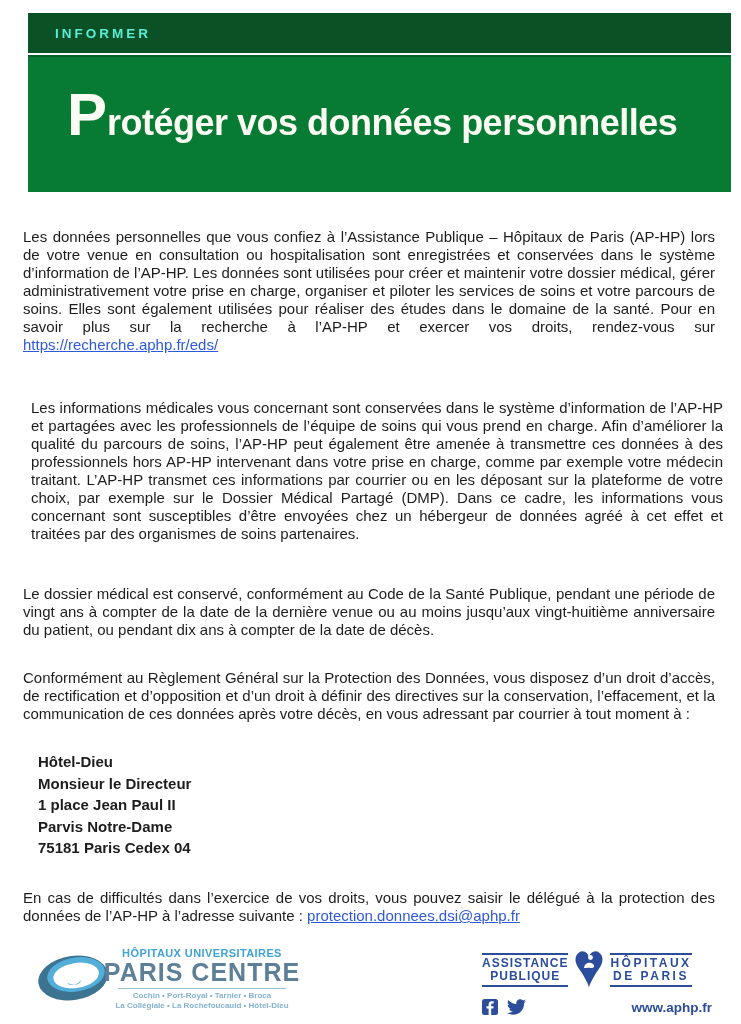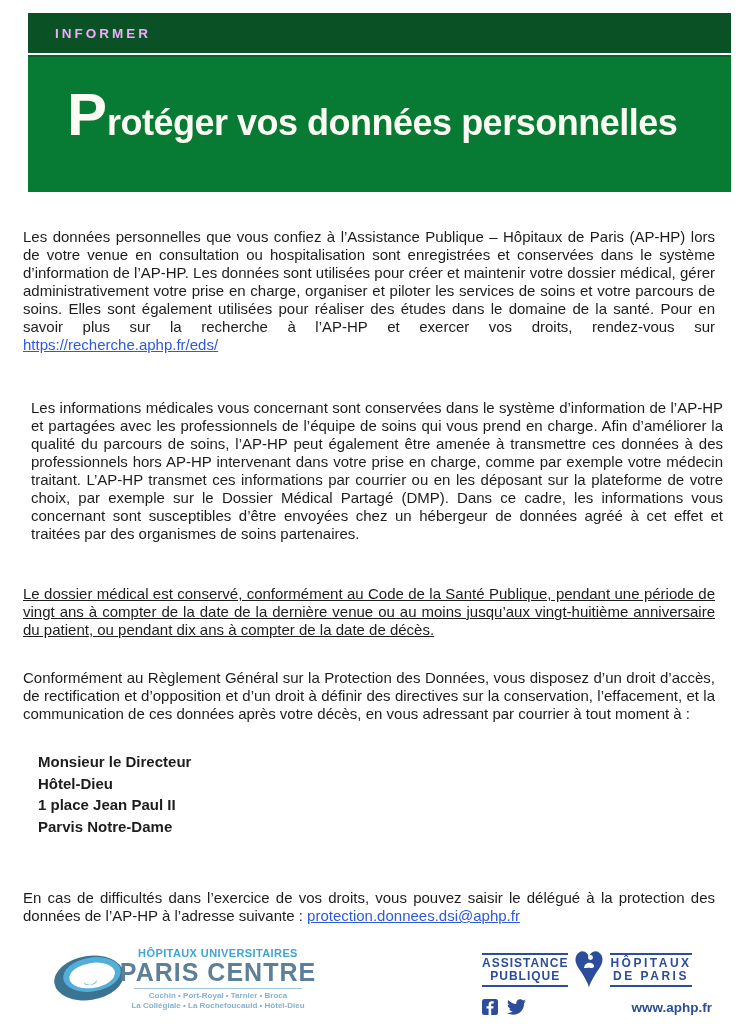--- a/index.html
+++ b/index.html
@@ -8,50 +8,50 @@
     position:relative; width:741px; height:1024px; background:#ffffff;
     font-family:"Liberation Sans", sans-serif; overflow:hidden;
   }
   
   .kicker-bar {
     position:absolute; left:28px; top:13px; width:703px; height:40px;
     background:#0a5226; display:flex; align-items:center;
   }
   .kicker {
     margin-left:27px; font-size:13.5px; font-weight:600;
-    letter-spacing:3px; color:#f0abfc;
+    letter-spacing:3px; color:#5eead4;
   }
   .banner {
     position:absolute; left:28px; top:55px; width:703px; height:137px;
     background:#077b34; box-shadow: inset 0 2px 0 rgba(0,0,0,0.20);
   }
   .banner-title {
     position:absolute; left:39px; top:30px; color:#fbfbf3; white-space:nowrap;
   }
   .dropcap { font-size:60px; font-weight:700; line-height:1; }
   .title-rest { font-size:36px; font-weight:700; letter-spacing:-0.5px; }
 
   
   .para {
     position:absolute; left:23px; width:692px;
     font-size:15px; line-height:18px; text-align:justify; color:#1d1d1d;
   }
   .para-1 { top:213px; }
   .para-2 { top:384px;margin-left:8px; }
-  .para-3 { top:570px;text-decoration:underline; }
+  .para-3 { top:570px; }
   .para-4 { top:654px; }
   .closing { top:874px; }
   .address-block {
     position:absolute; left:38px; top:751px;
     font-size:15px; line-height:21.5px; font-weight:700; color:#1d1d1d;
   }
   a.doclink { color:#2e59d9; text-decoration:underline; cursor:pointer; }
 
   
-  .logo-pc { position:absolute; left:52px; top:947px; display:flex; }
+  .logo-pc { position:absolute; left:36px; top:947px; display:flex; }
   .pc-mark { margin-top:6px; }
   .pc-text { margin-left:7px; display:flex; flex-direction:column; align-items:center; width:170px; }
   .pc-l1 { font-size:11px; font-weight:700; color:#3fa3d6; letter-spacing:0.4px; white-space:nowrap; }
   .pc-l2 { font-size:25px; font-weight:700; color:#5d8098; letter-spacing:1px; line-height:1.05; white-space:nowrap; }
   .pc-div { width:168px; height:1px; background:#9cc3d8; margin:3px 0 2px; }
   .pc-sites { font-size:8px; font-weight:700; color:#84b2d1; line-height:10px; text-align:center; white-space:nowrap; }
 
   
   .logo-aphp { position:absolute; left:482px; top:948px; width:230px; }
   .aphp-row1 { display:flex; align-items:center; }
@@ -85,24 +85,25 @@
 
   <p class="para para-1"><span>Les données personnelles que vous confiez à l’Assistance Publique – Hôpitaux de Paris (AP-HP) lors de votre venue en consultation ou hospitalisation sont enregistrées et conservées dans le système d’information de l’AP-HP. Les données sont utilisées pour créer et maintenir votre dossier médical, gérer administrativement votre prise en charge, organiser et piloter les services de soins et votre parcours de soins. Elles sont également utilisées pour réaliser des études dans le domaine de la santé. Pour en savoir plus sur la recherche à l’AP-HP et exercer vos droits, rendez-vous sur </span><a class="doclink">https://recherche.aphp.fr/eds/</a></p>
 
   <p class="para para-2">Les informations médicales vous concernant sont conservées dans le système d’information de l’AP-HP et partagées avec les professionnels de l’équipe de soins qui vous prend en charge. Afin d’améliorer la qualité du parcours de soins, l’AP-HP peut également être amenée à transmettre ces données à des professionnels hors AP-HP intervenant dans votre prise en charge, comme par exemple votre médecin traitant. L’AP-HP transmet ces informations par courrier ou en les déposant sur la plateforme de votre choix, par exemple sur le Dossier Médical Partagé (DMP). Dans ce cadre, les informations vous concernant sont susceptibles d’être envoyées chez un hébergeur de données agréé à cet effet et traitées par des organismes de soins partenaires.</p>
 
   <p class="para para-3">Le dossier médical est conservé, conformément au Code de la Santé Publique, pendant une période de vingt ans à compter de la date de la dernière venue ou au moins jusqu’aux vingt-huitième anniversaire du patient, ou pendant dix ans à compter de la date de décès.</p>
 
   <p class="para para-4">Conformément au Règlement Général sur la Protection des Données, vous disposez d’un droit d’accès, de rectification et d’opposition et d’un droit à définir des directives sur la conservation, l’effacement, et la communication de ces données après votre décès, en vous adressant par courrier à tout moment à :</p>
 
   <div class="address-block">
+    <div>Hôtel-Dieu</div>
     <div>Monsieur le Directeur</div>
-    <div>Hôtel-Dieu</div>
     <div>1 place Jean Paul II</div>
     <div>Parvis Notre-Dame</div>
+    <div>75181 Paris Cedex 04</div>
   </div>
 
   <p class="para closing"><span>En cas de difficultés dans l’exercice de vos droits, vous pouvez saisir le délégué à la protection des données de l’AP-HP à l’adresse suivante : </span><a class="doclink">protection.donnees.dsi@aphp.fr</a></p>
 
   <div class="logo-pc">
     <svg class="pc-mark" width="74" height="50" viewBox="0 0 74 50">
       <g transform="rotate(-9 37 25)">
         <ellipse cx="37" cy="25" rx="35" ry="22" fill="#3c7391"></ellipse>
         <ellipse cx="40.5" cy="22" rx="29" ry="17" fill="#53aeda"></ellipse>
         <ellipse cx="40.5" cy="23" rx="23" ry="12.5" fill="#ffffff"></ellipse>

